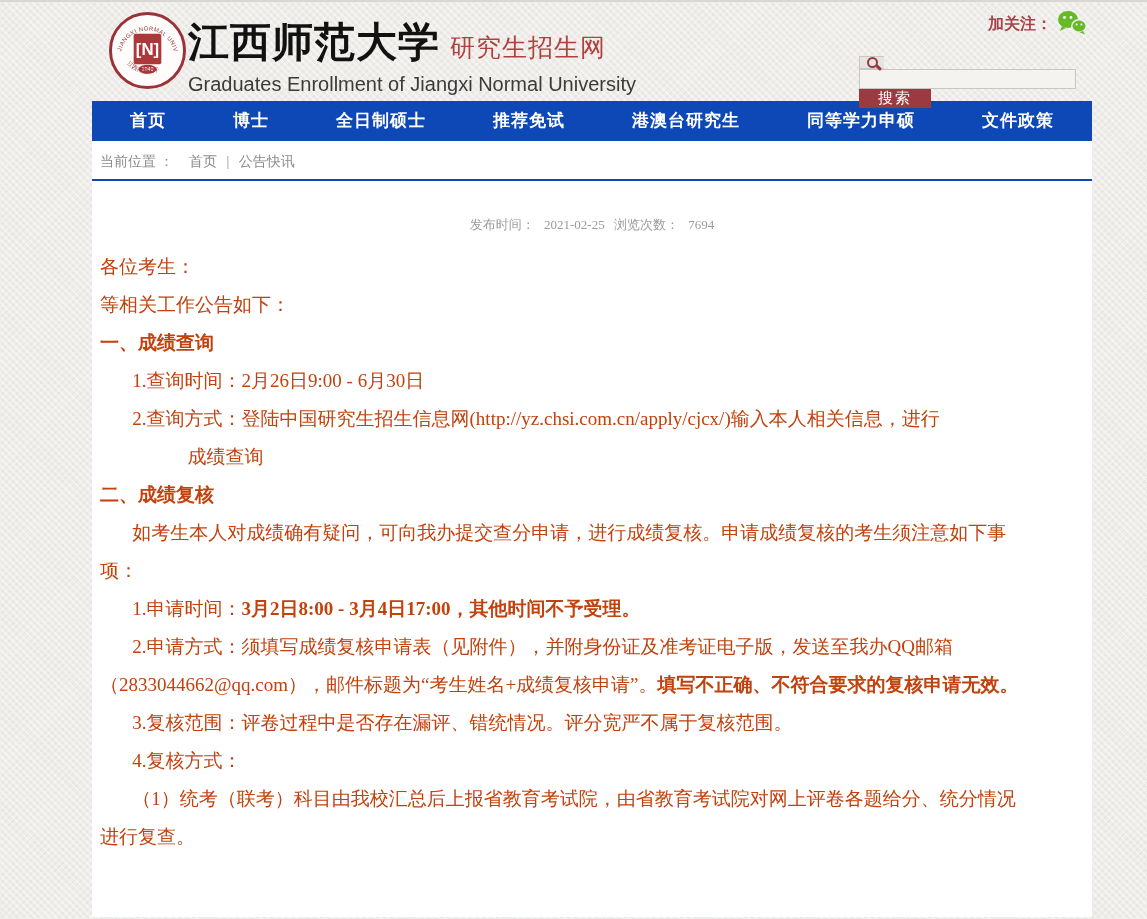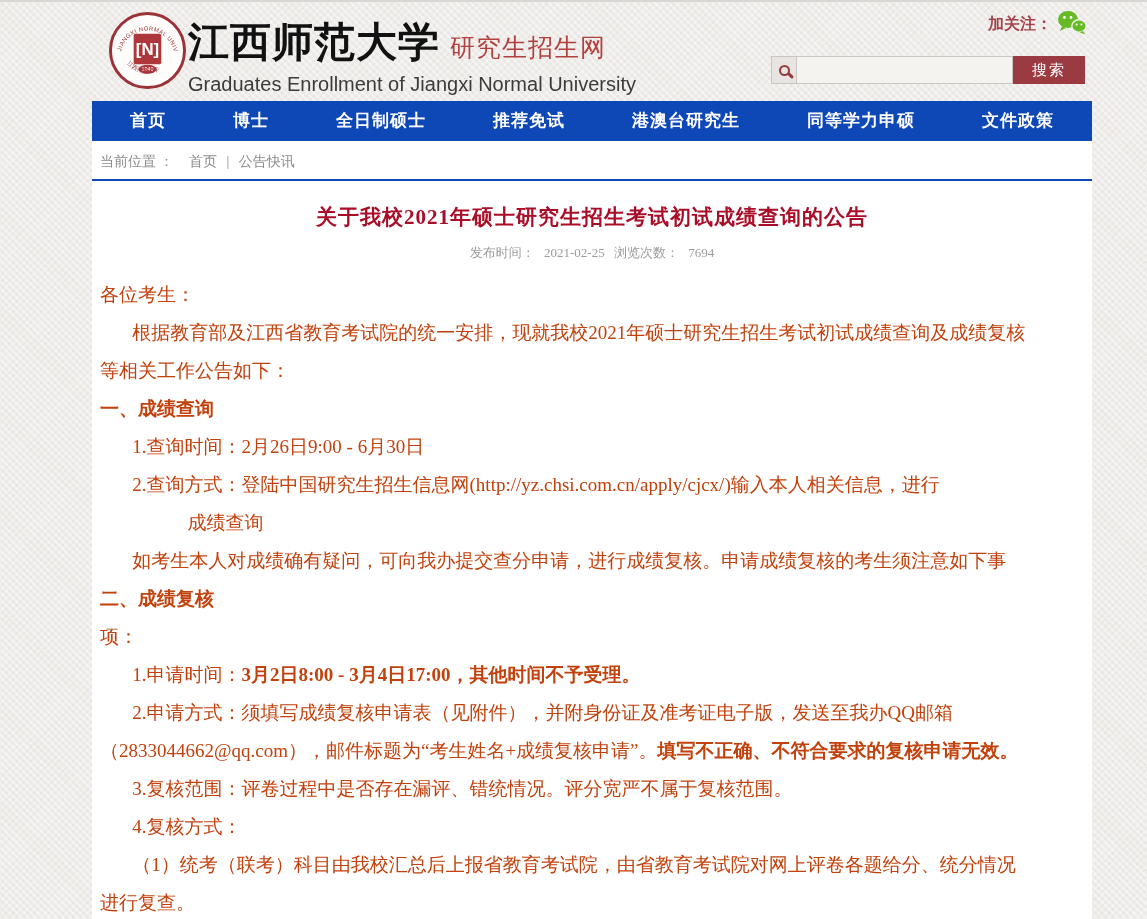--- a/index.html
+++ b/index.html
@@ -17,21 +17,21 @@
   
   .header { position:relative; height:97px; }
   .logo { position:absolute; left:16px; top:9px; width:79px; height:79px; }
   .titles { position:absolute; left:96px; top:13px; white-space:nowrap; }
   .title-row { display:flex; align-items:baseline; }
   .title-cn { font-size:41px; font-weight:bold; color:#111; letter-spacing:1px; }
   .title-suffix { font-size:25px; font-weight:normal; color:#b0413f; margin-left:10px; letter-spacing:1px; }
   .title-en { font-family:"Liberation Sans","DejaVu Sans",sans-serif; font-size:20px; color:#3b3b3b; margin-top:3px; }
   .follow { position:absolute; top:8px; right:5px; display:flex; align-items:center; gap:5px;
             font-family:"Liberation Sans","DejaVu Sans",sans-serif; font-size:16px; font-weight:bold; color:#a4434a; }
-  .searchbar { position:absolute; top:54px; right:7px; display:flex; height:28px; }
+  .searchbar { position:absolute; top:54px; right:16px; display:flex; height:28px;flex-direction:column; }
   .search-icon-cell { width:25px; height:28px; background:#e7e4e1; border:1px solid #c9c6c3; border-right:none;
                       display:flex; align-items:center; justify-content:center; }
   .mag { position:relative; width:11px; height:11px; border:2px solid #943b3e; border-radius:50%; }
   .mag::after { content:""; position:absolute; width:7px; height:3px; background:#943b3e;
                 transform:rotate(45deg); right:-6px; bottom:-3px; border-radius:2px; }
   .search-input-cell { width:217px; height:28px; border:1px solid #c9c6c3; background:#f5f3f0; }
   .search-input-cell input { width:100%; height:100%; border:none; outline:none; background:transparent;
                              font-size:14px; padding:0 6px; color:#333; }
   .search-btn { width:72px; height:28px; background:#9c3a41; color:#fff; border:none; font-size:15px;
                 letter-spacing:2px; cursor:pointer; font-family:"Liberation Sans","DejaVu Sans",sans-serif; }
@@ -132,37 +132,35 @@
 
     <div class="breadcrumb">
       <span>当前位置 ：</span>
       <span class="crumb-sep"> </span>
       <a>首页</a>
       <span class="crumb-sep">|</span>
       <a>公告快讯</a>
     </div>
 
     <div class="article">
-      <div class="article-title">关于我校2021年硕士研究生招生考试初试成绩查询的公告</div>
       <div class="article-meta">
         <span>发布时间：</span>
         <span>2021-02-25</span>
         <span>浏览次数：</span>
         <span>7694</span>
       </div>
       <div class="article-body">
           <p class="para" style="text-indent: 0em;"><span>各位考生：</span></p>
-          <p class="para" style="text-indent: 1.7em;"><span>根据教育部及江西省教育考试院的统一安排，现就我校2021年硕士研究生招生考试初试成绩查询及成绩复核</span></p>
           <p class="para" style="text-indent: 0em;"><span>等相关工作公告如下：</span></p>
           <p class="para heading" style="text-indent: 0em;"><span class="b">一、成绩查询</span></p>
           <p class="para" style="text-indent: 1.7em;"><span>1.查询时间：2月26日9:00 - 6月30日</span></p>
           <p class="para" style="text-indent: 1.7em;"><span>2.查询方式：登陆中国研究生招生信息网(http://yz.chsi.com.cn/apply/cjcx/)输入本人相关信息，进行</span></p>
           <p class="para" style="text-indent: 4.6em;"><span>成绩查询</span></p>
+          <p class="para heading" style="text-indent: 0em;"><span class="b">二、成绩复核</span></p>
           <p class="para" style="text-indent: 1.7em;"><span>如考生本人对成绩确有疑问，可向我办提交查分申请，进行成绩复核。申请成绩复核的考生须注意如下事</span></p>
-          <p class="para heading" style="text-indent: 0em;"><span class="b">二、成绩复核</span></p>
           <p class="para" style="text-indent: 0em;"><span>项：</span></p>
           <p class="para" style="text-indent: 1.7em;"><span>1.申请时间：</span><span class="b">3月2日8:00 - 3月4日17:00，其他时间不予受理。</span></p>
           <p class="para" style="text-indent: 1.7em;"><span>2.申请方式：须填写成绩复核申请表（见附件），并附身份证及准考证电子版，发送至我办QQ邮箱</span></p>
           <p class="para" style="text-indent: 0em;"><span>（2833044662@qq.com），邮件标题为“考生姓名+成绩复核申请”。</span><span class="b">填写不正确、不符合要求的复核申请无效。</span></p>
           <p class="para" style="text-indent: 1.7em;"><span>3.复核范围：评卷过程中是否存在漏评、错统情况。评分宽严不属于复核范围。</span></p>
           <p class="para" style="text-indent: 1.7em;"><span>4.复核方式：</span></p>
           <p class="para" style="text-indent: 1.7em;"><span>（1）统考（联考）科目由我校汇总后上报省教育考试院，由省教育考试院对网上评卷各题给分、统分情况</span></p>
           <p class="para" style="text-indent: 0em;"><span>进行复查。</span></p>
         </div>
     </div>

